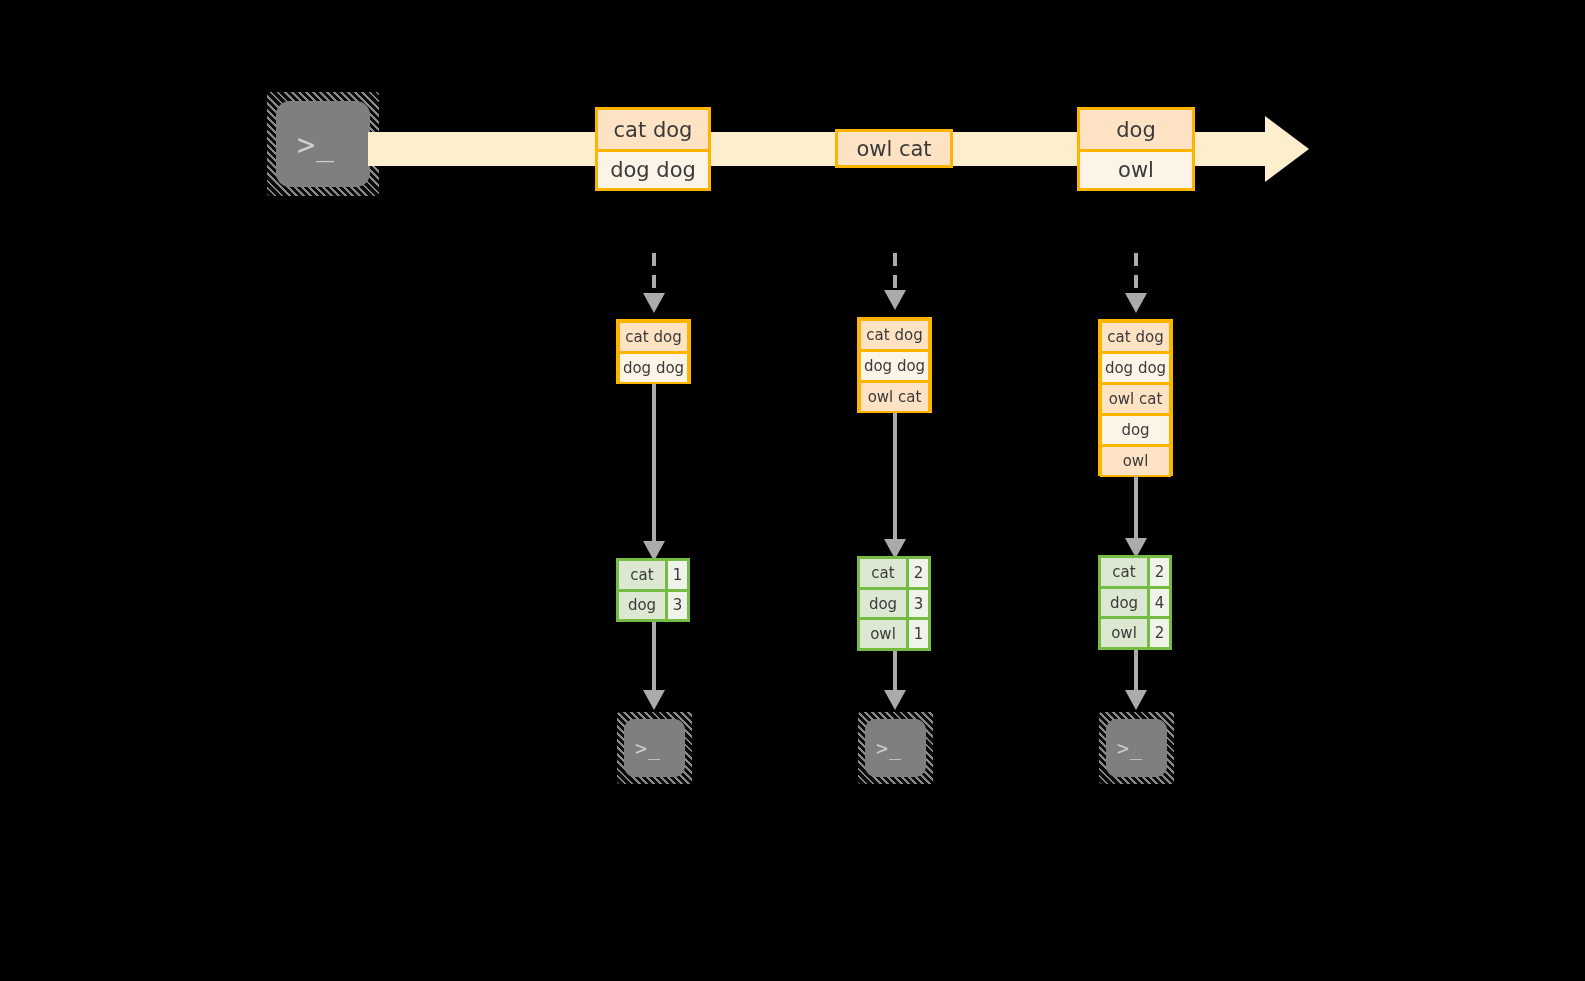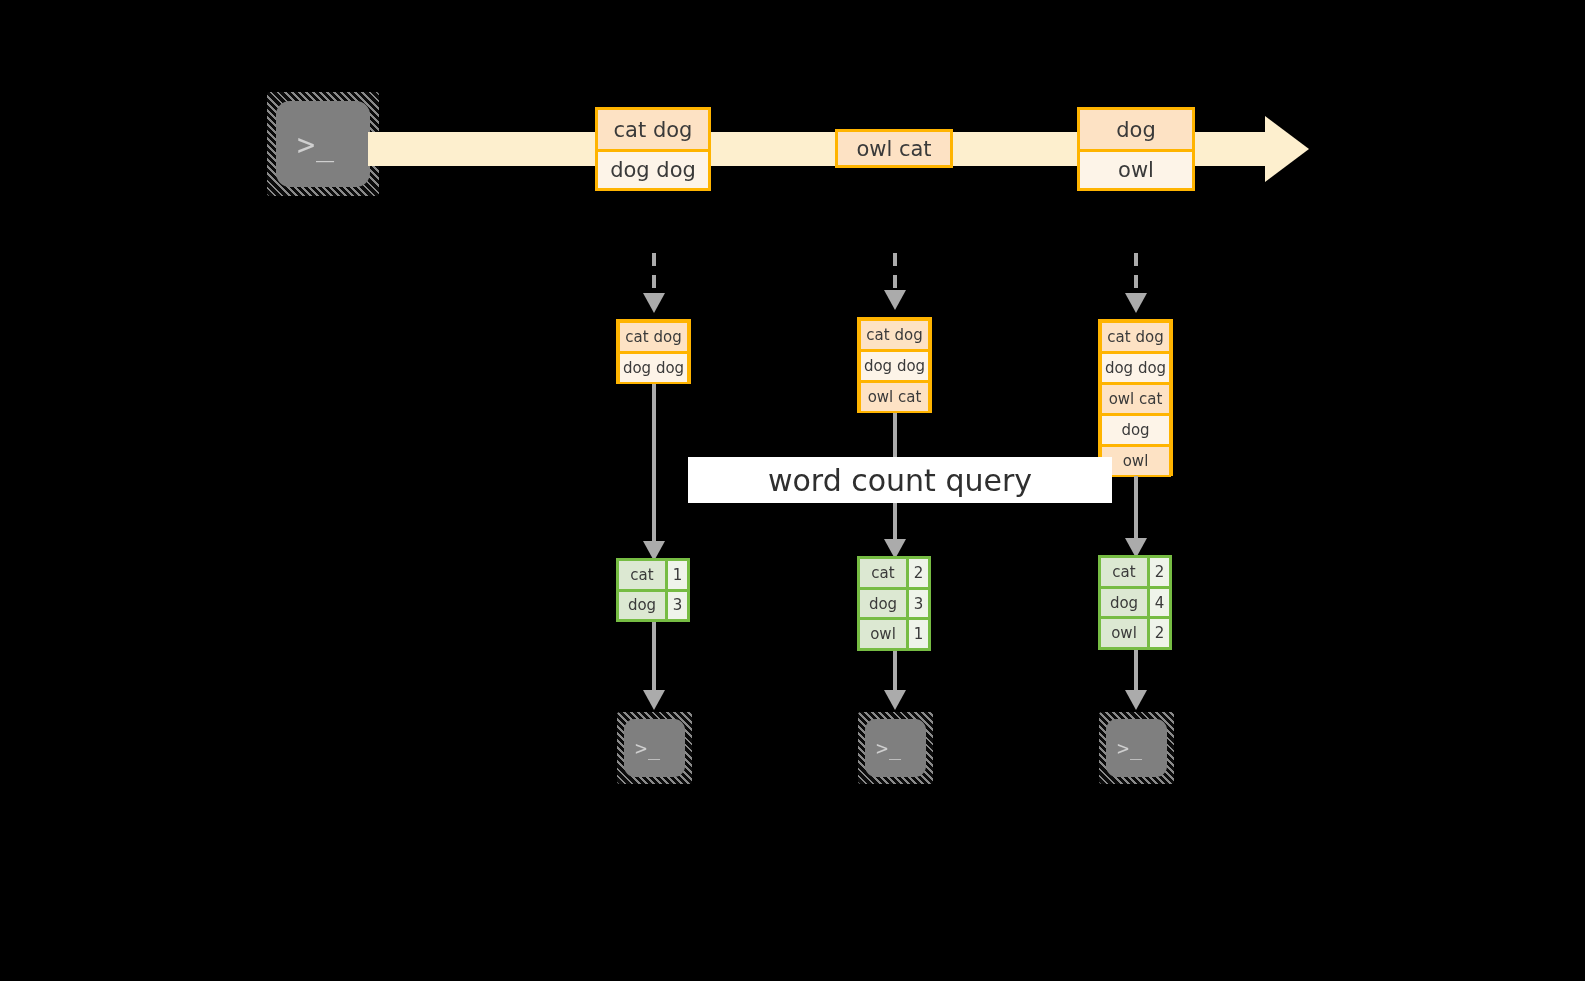--- a/index.html
+++ b/index.html
@@ -265,17 +265,14 @@
 
   <div class="vline" style="left:1134px; top:650px; height:44px;"></div>
   <div class="vhead" style="left:1125px; top:690px;"></div>
 
   <div class="term small" style="left:1099px; top:712px; width:75px; height:72px;">
     <div class="hatch"></div>
     <div class="face"></div>
     <div class="glyph" style="left:18px; top:26px; font-size:20px;">&gt;_</div>
   </div>
 
-  <div class="query-band" style="left:688px; top:457px; width:424px; height:46px;">
-    <span style="font-size:30px;">word count query</span>
-  </div>
 
 </div>
 
 </body></html>

